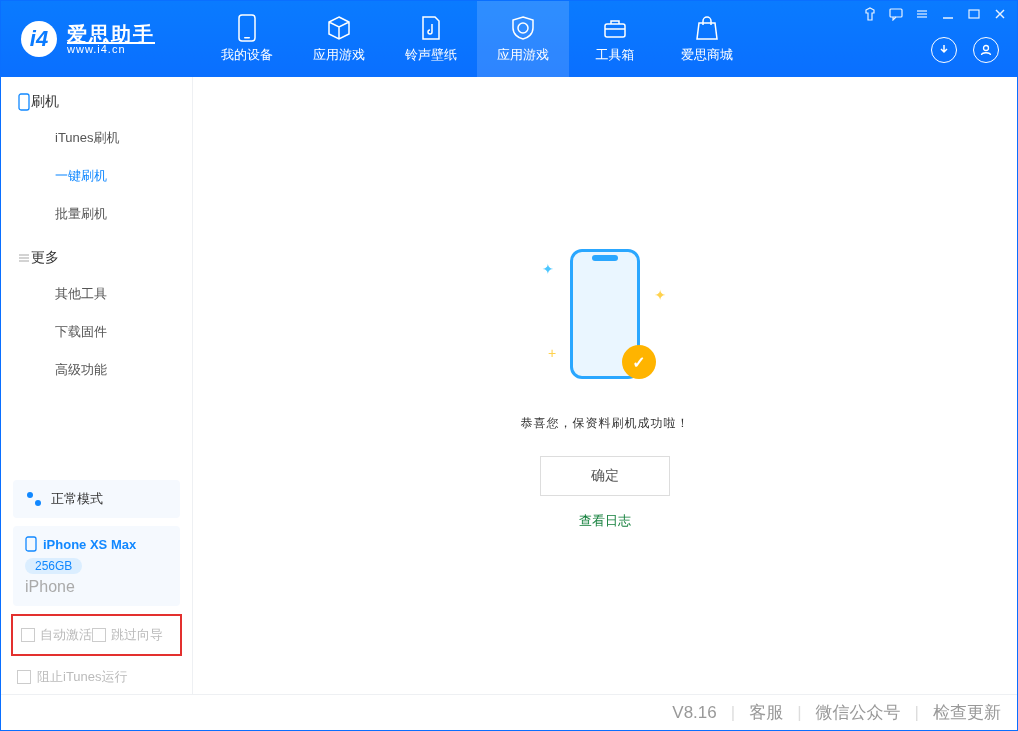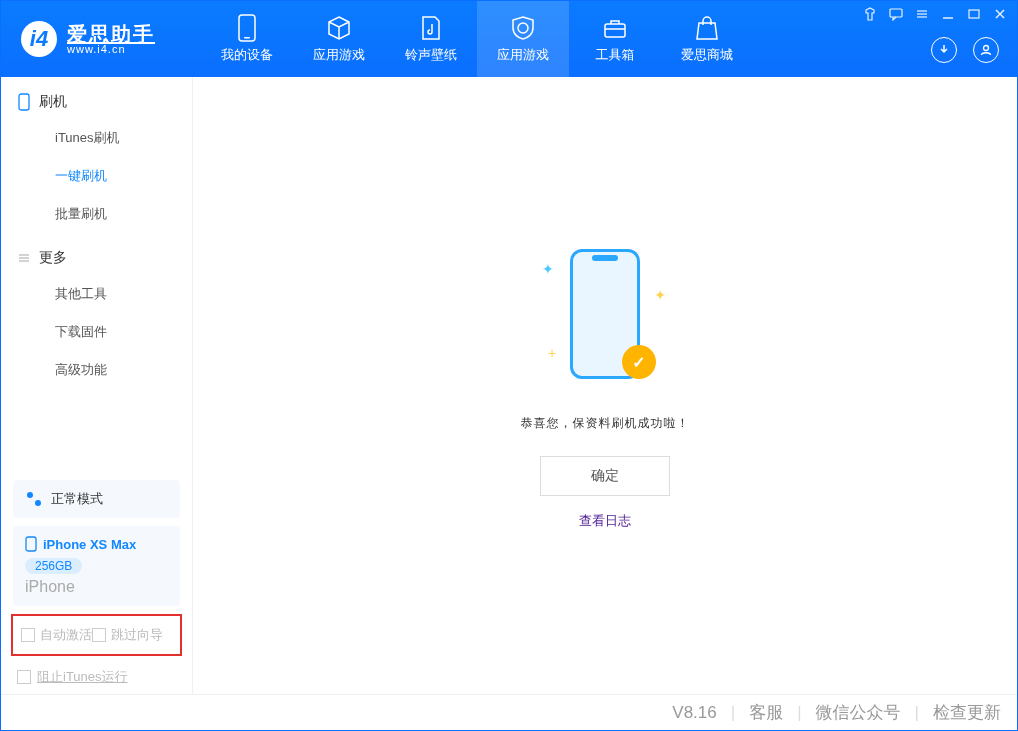--- a/index.html
+++ b/index.html
@@ -14,48 +14,48 @@
 .nav { display: flex; height: 100%; }
 .nav-item { width: 92px; height: 100%; display: flex; flex-direction: column; align-items: center; justify-content: center; cursor: pointer; font-size: 13px; color: #fff; }
 .nav-item .ico { width: 28px; height: 28px; display: flex; align-items: center; justify-content: center; margin-bottom: 4px; }
 .nav-item.active { background: rgba(255,255,255,0.15); }
 .win-controls-top { position: absolute; top: 6px; right: 10px; display: flex; gap: 12px; }
 .win-controls-top span { cursor: pointer; opacity: 0.9; }
 .win-controls-right { position: absolute; right: 18px; bottom: 14px; display: flex; gap: 16px; }
 .circ-btn { width: 26px; height: 26px; border: 1.5px solid #fff; border-radius: 50%; display: flex; align-items: center; justify-content: center; cursor: pointer; }
 .body { flex: 1; display: flex; min-height: 0; }
 .sidebar { width: 192px; border-right: 1px solid #eef0f3; display: flex; flex-direction: column; font-size: 13px; color: #333; }
-.side-section-title { display: flex; align-items: center; padding: 16px 16px 8px; font-size: 14px; color: #333; gap: 8px; }
+.side-section-title { display: flex; align-items: center; padding: 16px 16px 8px; font-size: 14px; color: #333; }
 .side-item { padding: 10px 10px 10px 54px; color: #555; cursor: pointer; font-size: 13px; }
 .side-item.active { color: #1188ff; }
 .side-bottom { margin-top: auto; }
 .status-card, .device-card { background: #f5f9fe; margin: 8px 12px; border-radius: 4px; padding: 10px 12px; display: flex; flex-direction: column; font-size: 13px; }
 .status-card { flex-direction: row; align-items: center; gap: 8px; color: #333; }
 .spin-dots { width: 18px; height: 18px; border-radius: 50%; position: relative; }
 .spin-dots::before, .spin-dots::after { content: ''; position: absolute; width: 6px; height: 6px; background: #1188ff; border-radius: 50%; }
 .spin-dots::before { top: 2px; left: 2px; }
 .spin-dots::after { bottom: 2px; right: 2px; }
 .device-card .name { color: #1188ff; font-weight: 700; display: flex; align-items: center; gap: 6px; }
 .device-card .cap { display: inline-block; margin-top: 6px; background: #dbeeff; color: #1188ff; border-radius: 10px; padding: 1px 10px; font-size: 12px; width: fit-content; }
 .device-card .type { color: #aaa; font-size: 16px; margin-top: 4px; }
 .opts-row { border: 2px solid #e3302e; margin: 4px 10px 4px 10px; padding: 10px 8px; display: flex; color: #bbb; font-size: 13px; align-items: center; }
 .chk { width: 14px; height: 14px; border: 1px solid #ccc; display: inline-block; }
-.footer-opt { padding: 8px 16px; color: #bbb; font-size: 13px; display: flex; align-items: center; gap: 6px; text-decoration: underline; }
+.footer-opt { padding: 8px 16px; color: #bbb; font-size: 13px; display: flex; align-items: center; gap: 6px; }
 .content { flex: 1; display: flex; flex-direction: column; align-items: center; justify-content: center; color: #555; }
 .phone-ill { width: 90px; height: 150px; position: relative; margin-bottom: 24px; }
 .phone-body { width: 70px; height: 130px; border: 3px solid #2aa7ff; border-radius: 12px; background: #eaf6ff; position: absolute; left: 10px; top: 8px; }
 .phone-notch { width: 26px; height: 6px; background: #2aa7ff; border-radius: 3px; position: absolute; top: 14px; left: 32px; }
 .check-badge { width: 34px; height: 34px; background: #ffb400; border-radius: 50%; position: absolute; right: -6px; bottom: 12px; display: flex; align-items: center; justify-content: center; color: #fff; font-weight: 900; }
 .sparkle { position: absolute; font-size: 14px; color: #ffd24d; }
 .s1 { top: 20px; left: -18px; color: #4bc6ff; }
 .s2 { top: 46px; right: -16px; }
 .s3 { bottom: 30px; left: -12px; }
 .success-text { font-size: 12px; color: #333; letter-spacing: 1px; margin-bottom: 24px; }
 .ok-btn { width: 130px; height: 40px; border: 1px solid #ddd; background: #fff; color: #555; font-size: 14px; cursor: pointer; margin-bottom: 16px; }
-.log-link { font-size: 13px; color: #4c1d95; cursor: pointer; }
+.log-link { font-size: 13px; color: #15803d; cursor: pointer; }
 .statusbar { height: 36px; border-top: 1px solid #eef0f3; display: flex; align-items: center; font-size: 17px; color: #999; padding: 0 16px; }
 .statusbar .right { margin-left: auto; display: flex; align-items: center; gap: 14px; }
 .divider { color: #ddd; }
 svg { display: block; }
 </style>
 </head>
 <body>
 
 <div class="window">
 

